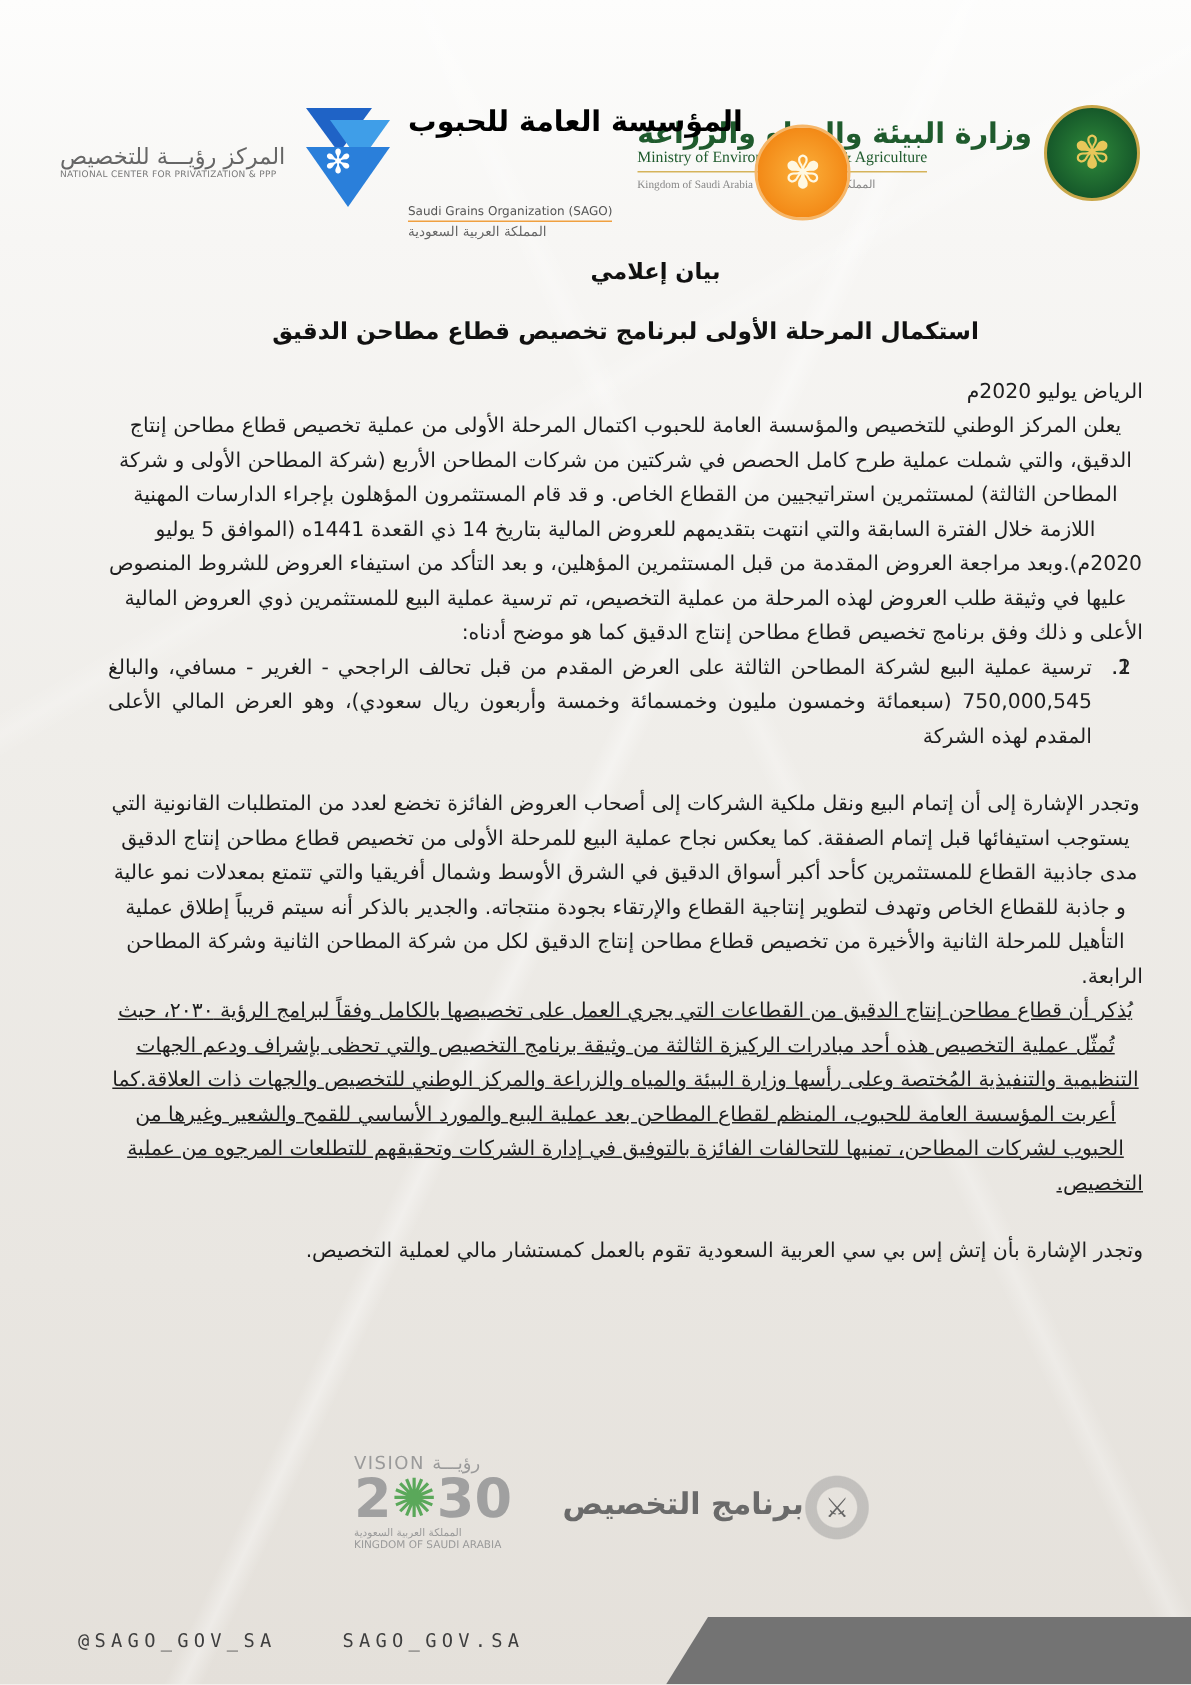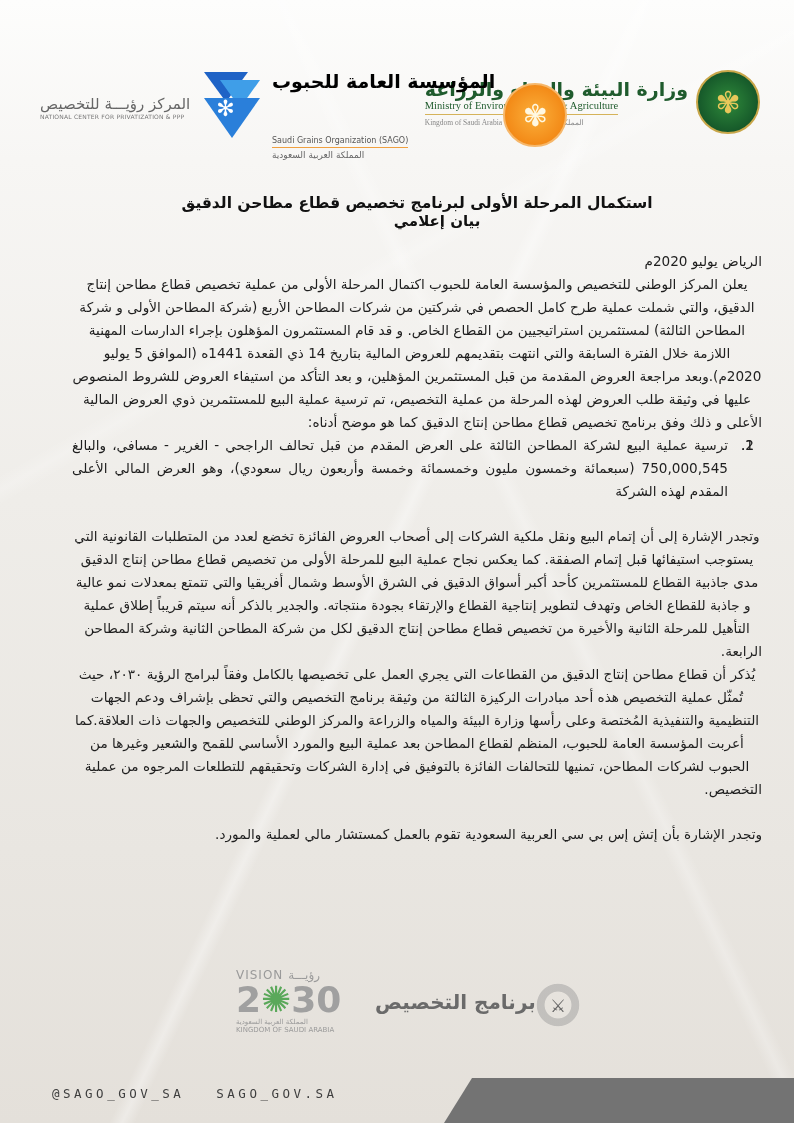--- a/index.html
+++ b/index.html
@@ -51,37 +51,37 @@
   .heading { text-align: center; font-weight: bold; font-size: 15px; color: #111; }
   .heading.h1 { margin-left: 40px; }
   .heading.h2 { margin-top: 22px; font-size: 15.5px; }
   .body-text { margin-top: 20px; font-size: 13.6px; line-height: 23px; text-align: justify; text-align-last: right; }
   .body-text p { margin: 0; text-align: center; }
   .date { text-align: right; }
   ol.awards { list-style: none; margin: 0; }
   ol.awards li { position: relative; padding-right: 26px; margin-right: 8px; }
   ol.awards li .num { position: absolute; right: 0; top: 0; }
   .gap { height: 22px; }
-  .p3 { text-align: justify; text-align-last: right; }
+  .p3 { text-align: justify; text-align-last: right; text-decoration: underline; }
 
   
   .bottom-logos { position: absolute; top: 960px; left: 230px; width: 360px; height: 90px; }
   .vision { position: absolute; left: 6px; top: 8px; color: #9a9a9a; text-align: left; }
   .vision .v-top { font-size: 12px; letter-spacing: 1px; }
   .vision .v-num { font-size: 36px; font-weight: bold; line-height: 36px; color: #a0a0a0; }
   .vision .v-num .dot { color: #5aa85a; }
   .vision .v-sub { font-size: 7px; }
   .privprog { position: absolute; left: 145px; top: 30px; font-size: 20px; color: #6a6a6a; font-weight: bold; direction: rtl; }
   .prog-mark { position: absolute; left: 300px; top: 12px; width: 56px; height: 66px; border-radius: 50%;
     background: radial-gradient(circle, transparent 30%, rgba(150,150,150,0.45) 32%, rgba(150,150,150,0.45) 48%, transparent 50%);
     display: flex; align-items: center; justify-content: center; color: #666; font-size: 18px; }
 
   
   .footer-band { position: absolute; right: 0; top: 1078px; width: 350px; height: 45px; background: #737373; clip-path: polygon(8% 0, 100% 0, 100% 100%, 0 100%); }
-  .socials { position: absolute; left: 52px; top: 1086px; display: flex; gap: 32px; font-family: "DejaVu Sans Mono", monospace; font-size: 12.5px; letter-spacing: 3.5px; color: #3e3e3e; }
+  .socials { position: absolute; left: 52px; top: 1086px; display: flex; gap: 44px; font-family: "DejaVu Sans Mono", monospace; font-size: 12.5px; letter-spacing: 3.5px; color: #3e3e3e; }
 </style>
 </head>
 <body>
 
 <div class="texture"></div>
 
 <div class="logos">
   <div class="logo logo-moewa">
     <div class="emblem green">✾</div>
     <div class="logo-text">
@@ -108,40 +108,40 @@
       <span class="palm">✻</span>
     </div>
     <div class="logo-text">
       <span class="ar">المركز رؤيـــة للتخصيص</span>
       <span class="en">NATIONAL CENTER FOR PRIVATIZATION &amp; PPP</span>
     </div>
   </div>
 </div>
 
 <div class="content">
+  <div class="heading h1">بيان إعلامي</div>
   <div class="heading h2">استكمال المرحلة الأولى لبرنامج تخصيص قطاع مطاحن الدقيق</div>
-  <div class="heading h1">بيان إعلامي</div>
 
   <div class="body-text">
     <p class="date">الرياض يوليو 2020م</p>
     <p>يعلن المركز الوطني للتخصيص والمؤسسة العامة للحبوب اكتمال المرحلة الأولى من عملية تخصيص قطاع مطاحن إنتاج الدقيق، والتي شملت عملية طرح كامل الحصص في شركتين من شركات المطاحن الأربع (شركة المطاحن الأولى و شركة المطاحن الثالثة) لمستثمرين استراتيجيين من القطاع الخاص. و قد قام المستثمرون المؤهلون بإجراء الدارسات المهنية اللازمة خلال الفترة السابقة والتي انتهت بتقديمهم للعروض المالية بتاريخ 14 ذي القعدة 1441ه (الموافق 5 يوليو 2020م).وبعد مراجعة العروض المقدمة من قبل المستثمرين المؤهلين، و بعد التأكد من استيفاء العروض للشروط المنصوص عليها في وثيقة طلب العروض لهذه المرحلة من عملية التخصيص، تم ترسية عملية البيع للمستثمرين ذوي العروض المالية الأعلى و ذلك وفق برنامج تخصيص قطاع مطاحن إنتاج الدقيق كما هو موضح أدناه:</p>
     <ol class="awards">
       <li>
         <span class="num">1.</span>
       </li>
       <li>
         <span class="num">2.</span>
         <span>ترسية عملية البيع لشركة المطاحن الثالثة على العرض المقدم من قبل تحالف الراجحي - الغرير - مسافي، والبالغ 750,000,545 (سبعمائة وخمسون مليون وخمسمائة وخمسة وأربعون ريال سعودي)، وهو العرض المالي الأعلى المقدم لهذه الشركة</span>
       </li>
     </ol>
     <div class="gap"></div>
     <p>وتجدر الإشارة إلى أن إتمام البيع ونقل ملكية الشركات إلى أصحاب العروض الفائزة تخضع لعدد من المتطلبات القانونية التي يستوجب استيفائها قبل إتمام الصفقة. كما يعكس نجاح عملية البيع للمرحلة الأولى من تخصيص قطاع مطاحن إنتاج الدقيق مدى جاذبية القطاع للمستثمرين كأحد أكبر أسواق الدقيق في الشرق الأوسط وشمال أفريقيا والتي تتمتع بمعدلات نمو عالية و جاذبة للقطاع الخاص وتهدف لتطوير إنتاجية القطاع والإرتقاء بجودة منتجاته. والجدير بالذكر أنه سيتم قريباً إطلاق عملية التأهيل للمرحلة الثانية والأخيرة من تخصيص قطاع مطاحن إنتاج الدقيق لكل من شركة المطاحن الثانية وشركة المطاحن الرابعة.</p>
     <p class="p3">يُذكر أن قطاع مطاحن إنتاج الدقيق من القطاعات التي يجري العمل على تخصيصها بالكامل وفقاً لبرامج الرؤية ٢٠٣٠، حيث تُمثّل عملية التخصيص هذه أحد مبادرات الركيزة الثالثة من وثيقة برنامج التخصيص والتي تحظى بإشراف ودعم الجهات التنظيمية والتنفيذية المُختصة وعلى رأسها وزارة البيئة والمياه والزراعة والمركز الوطني للتخصيص والجهات ذات العلاقة.كما أعربت المؤسسة العامة للحبوب، المنظم لقطاع المطاحن بعد عملية البيع والمورد الأساسي للقمح والشعير وغيرها من الحبوب لشركات المطاحن، تمنيها للتحالفات الفائزة بالتوفيق في إدارة الشركات وتحقيقهم للتطلعات المرجوه من عملية التخصيص.</p>
     <div class="gap"></div>
-    <p>وتجدر الإشارة بأن إتش إس بي سي العربية السعودية تقوم بالعمل كمستشار مالي لعملية والمورد.</p>
+    <p>وتجدر الإشارة بأن إتش إس بي سي العربية السعودية تقوم بالعمل كمستشار مالي لعملية التخصيص.</p>
   </div>
 </div>
 
 <div class="bottom-logos">
   <div class="vision">
     <div class="v-top">VISION رؤيـــة</div>
     <div class="v-num"><span>2</span><span class="dot">✺</span><span>30</span></div>
     <div class="v-sub">المملكة العربية السعودية</div>
     <div class="v-sub">KINGDOM OF SAUDI ARABIA</div>
   </div>

